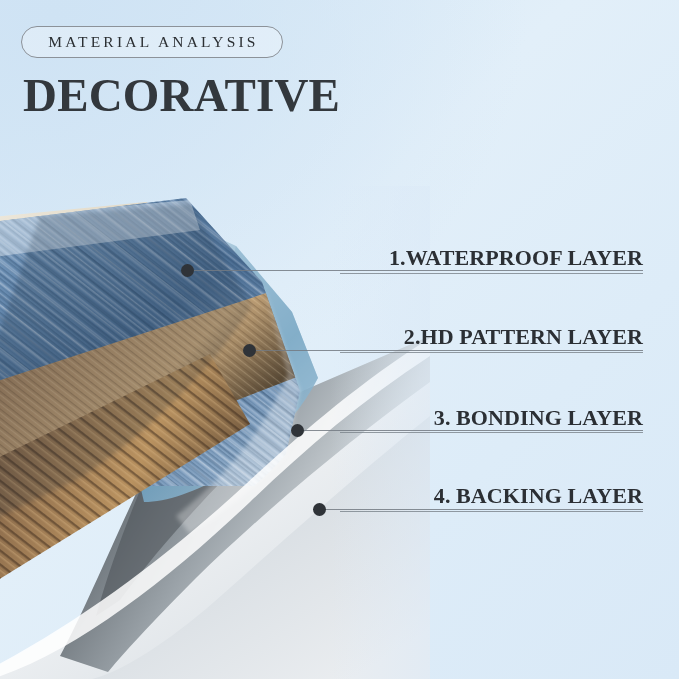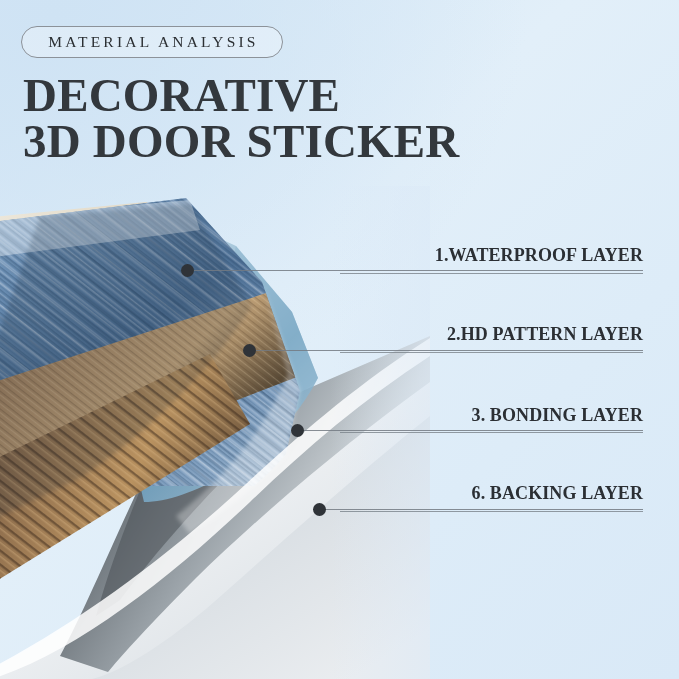--- a/index.html
+++ b/index.html
@@ -108,21 +108,21 @@
     width: 13px;
     height: 13px;
     border-radius: 50%;
     background: #2f3338;
     left: -6px;
     top: -6px;
   }
   .callout-label {
     position: absolute;
     text-align: right;
-    font-size: 18px;
+    font-size: 22px;
     font-weight: 700;
     letter-spacing: 0.1px;
     color: #2b2f34;
     white-space: nowrap;
   }
   .callout-rule {
     position: absolute;
     height: 1px;
     background: #7b838b;
     opacity: 0.8;
@@ -133,21 +133,20 @@
 
 <div id="poster">
 
   <div id="eyebrow-pill">
     <span class="pill-text">MATERIAL ANALYSIS</span>
   </div>
 
 
   <div id="headline">
     <span class="hl-line">DECORATIVE</span>
-    <span class="hl-line">3D DOOR STICKER</span>
   </div>
 
   <div id="product-art">
     <svg width="430" height="493" viewBox="0 0 430 493" xmlns="http://www.w3.org/2000/svg">
       <defs>
 
         <linearGradient id="gOcean" x1="0" y1="0" x2="1" y2="1">
           <stop offset="0%" stop-color="#9fbcd6"></stop>
           <stop offset="22%" stop-color="#6c8fb4"></stop>
           <stop offset="48%" stop-color="#4f7197"></stop>
@@ -347,16 +346,16 @@
     <div class="leader" style="width:346px;"></div>
     <div class="dot"></div>
   </div>
   <div class="callout-label" style="right:36px; top:405px;">3. BONDING LAYER</div>
   <div class="callout-rule" style="left:340px; top:432px; width:303px;"></div>
 
   <div class="callout" style="left:319px; top:509px; width:324px;">
     <div class="leader" style="width:324px;"></div>
     <div class="dot"></div>
   </div>
-  <div class="callout-label" style="right:36px; top:483px;">6. BACKING LAYER</div>
+  <div class="callout-label" style="right:36px; top:483px;">4. BACKING LAYER</div>
   <div class="callout-rule" style="left:340px; top:511px; width:303px;"></div>
 
 </div>
 
 </body></html>

